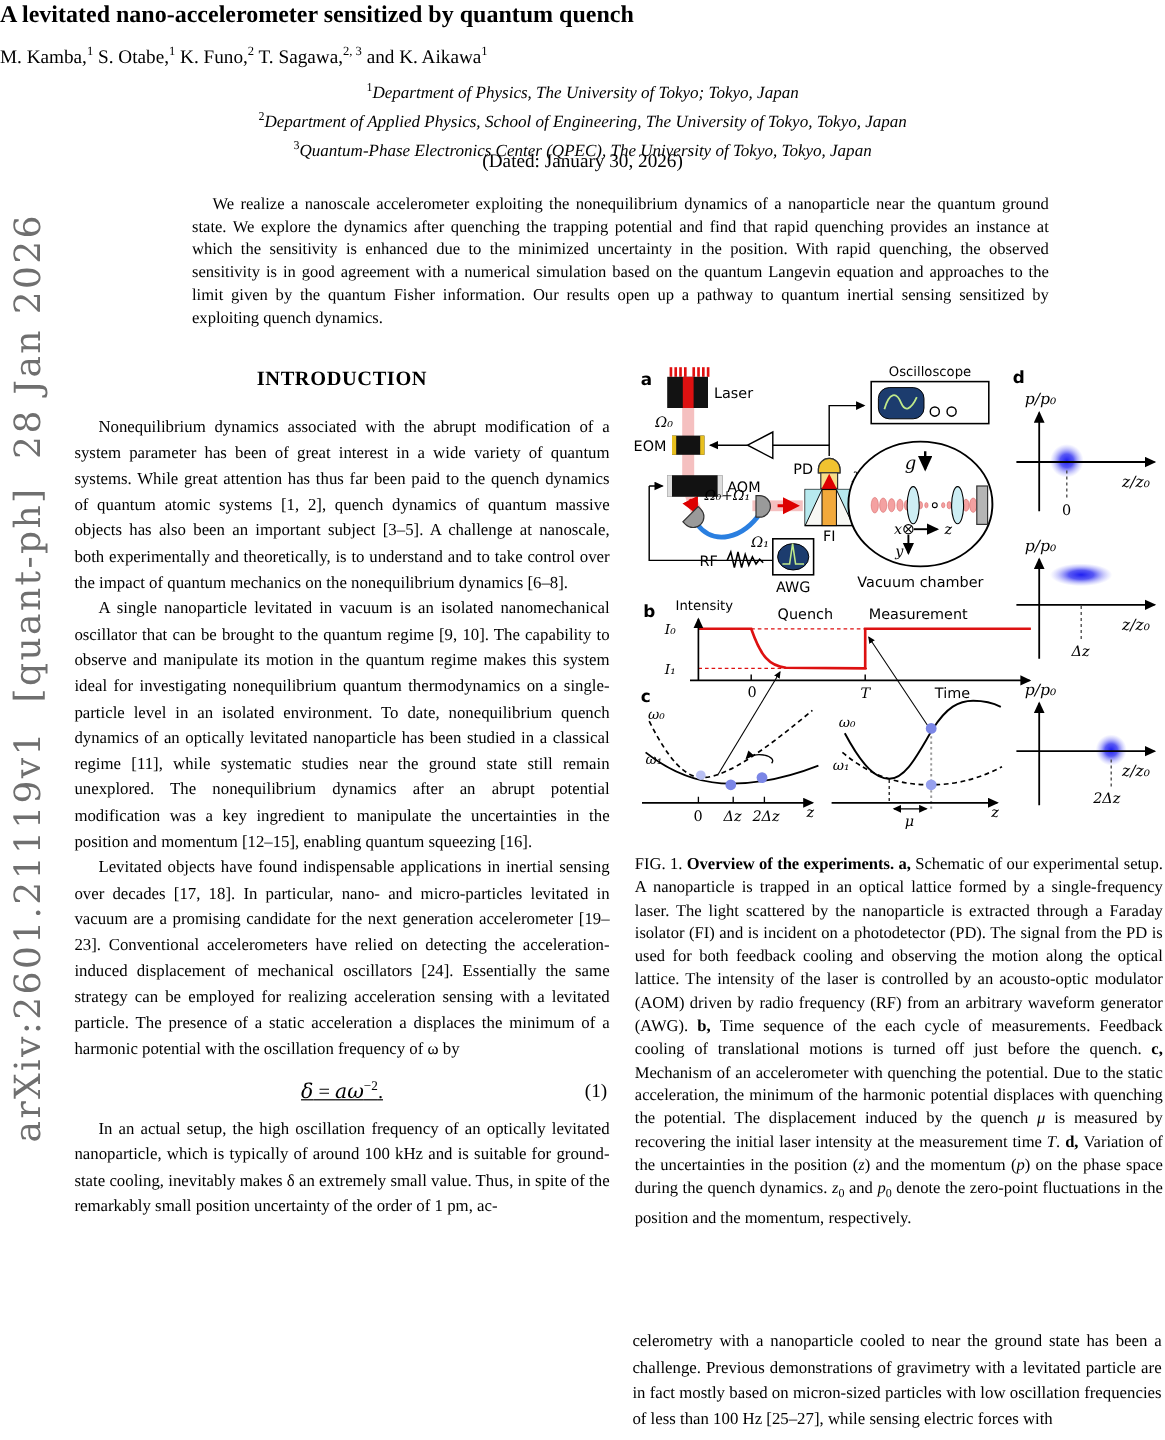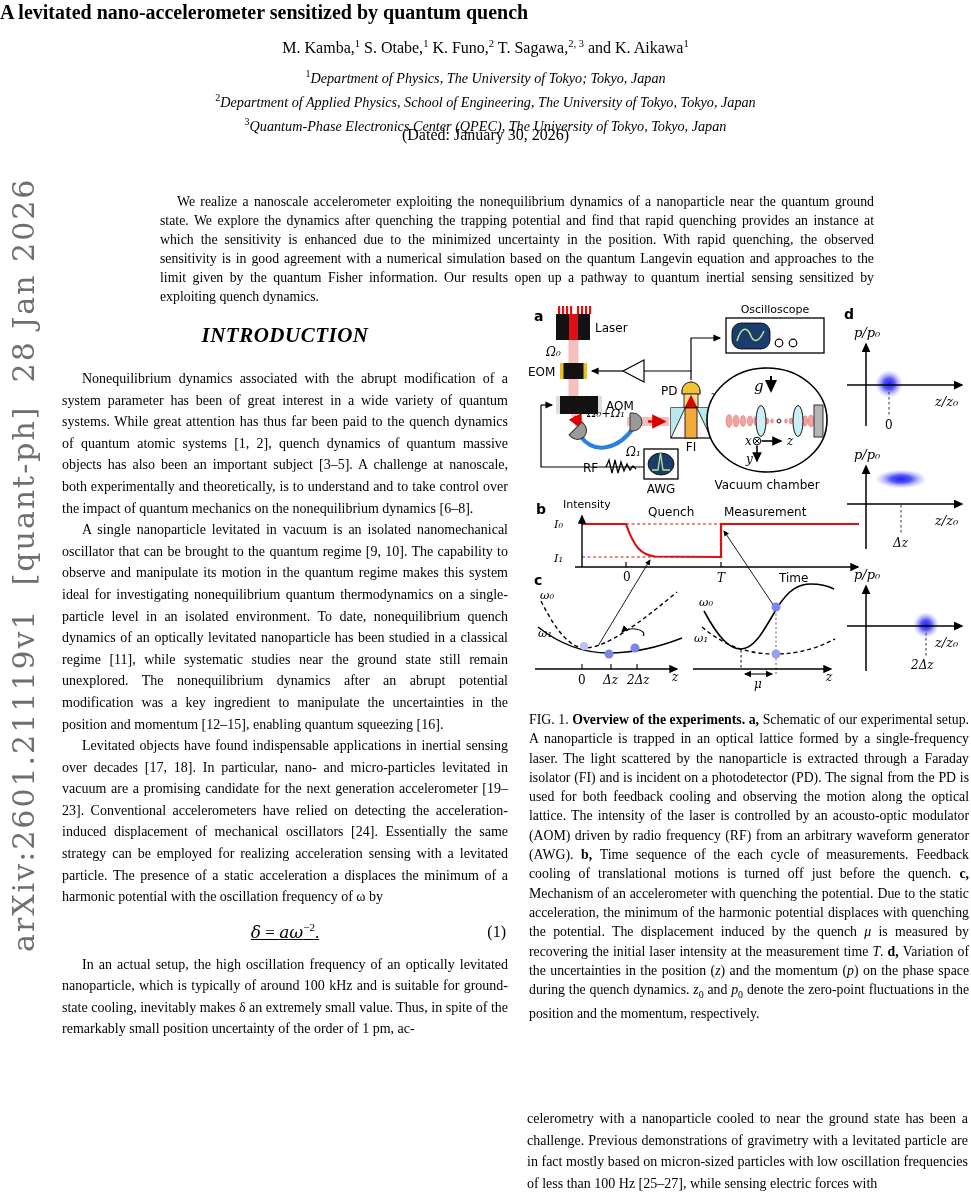--- a/index.html
+++ b/index.html
@@ -2,31 +2,31 @@
 <html><head>
 <meta charset="utf-8">
 <style>
   html,body{margin:0;padding:0;background:#fff;}
   .page{position:relative;width:971px;height:1200px;background:#fff;overflow:hidden;
         font-family:"Liberation Serif",serif;color:#000;}
   .arxiv{position:absolute;left:6px;top:952px;transform:rotate(-90deg);transform-origin:0 0;
          font-family:"DejaVu Serif",serif;font-size:30px;letter-spacing:2px;color:#6f6f6f;white-space:pre;}
   .title{position:absolute;top:1px;left:0;width:100%;text-align:left;
          font-size:20px;font-weight:bold;}
-  .authors{position:absolute;top:38px;left:0;width:100%;text-align:center;font-size:16px;}
+  .authors{position:absolute;top:38px;left:0;width:100%;text-align:left;font-size:16px;}
   .authors sup{font-size:10.5px;}
   .affils{position:absolute;top:64px;left:0;width:100%;text-align:center;
           font-size:14.2px;line-height:19.4px;font-style:italic;}
   .affils sup{font-size:10px;font-style:normal;}
   .dated{position:absolute;top:126px;left:0;width:100%;text-align:center;font-size:16px;}
   .abstract{position:absolute;top:160px;left:160px;width:714px;font-size:13.8px;
-            line-height:19.1px;text-align:justify;text-indent:17px;margin-top:32px;}
+            line-height:19.1px;text-align:justify;text-indent:17px;}
   .col-left{position:absolute;top:303px;left:62px;width:446px;}
-  .col-left h2{font-size:21px;font-weight:bold;text-align:center;letter-spacing:.5px;
-               margin:20px 0 20px 0;font-style:italic;}
+  .col-left h2{font-size:17px;font-weight:bold;text-align:center;letter-spacing:.5px;
+               margin:3px 0 20px 0;}
   .col-left p, .rc-text{font-size:14px;line-height:21.6px;text-align:justify;
                text-indent:20px;margin:0;}
   .equation{position:relative;margin:13px 0 11px 0;text-align:center;font-size:17px;text-decoration:underline;}
   .equation i{font-family:"DejaVu Serif",serif;}
   .equation sup{font-size:11px;}
   .eq-num{position:absolute;right:2px;top:2px;font-size:16px;}
   .figwrap{position:absolute;top:296px;left:527px;width:444px;height:412px;}
   .caption{position:absolute;top:710px;left:529px;width:440px;font-size:13.8px;
            line-height:19.3px;text-align:justify;}
   .caption sub{font-size:10px;}

